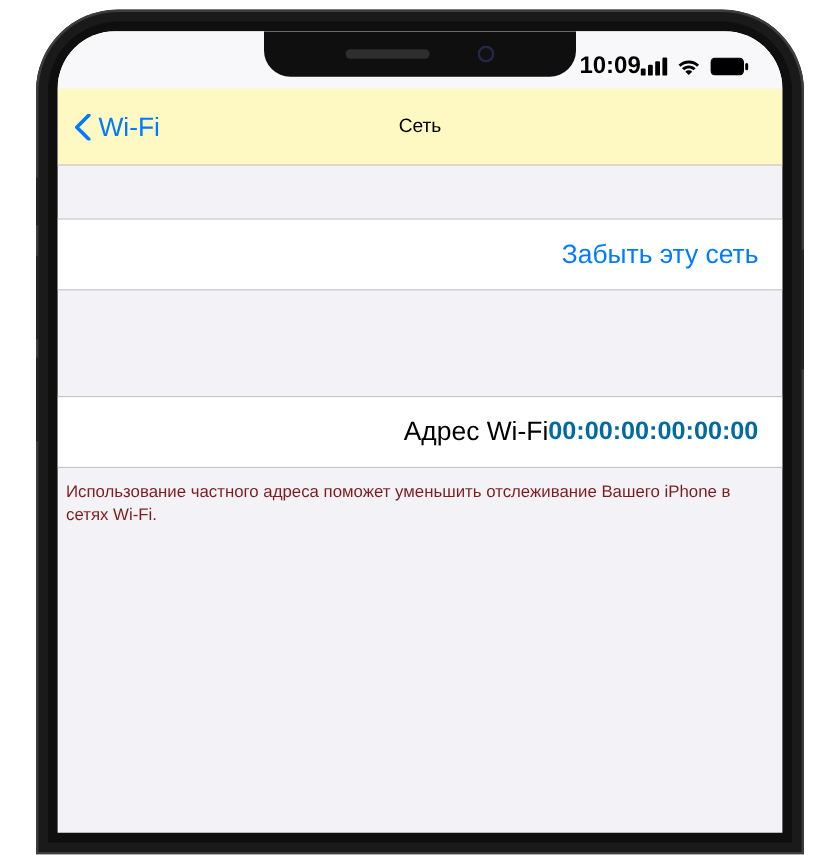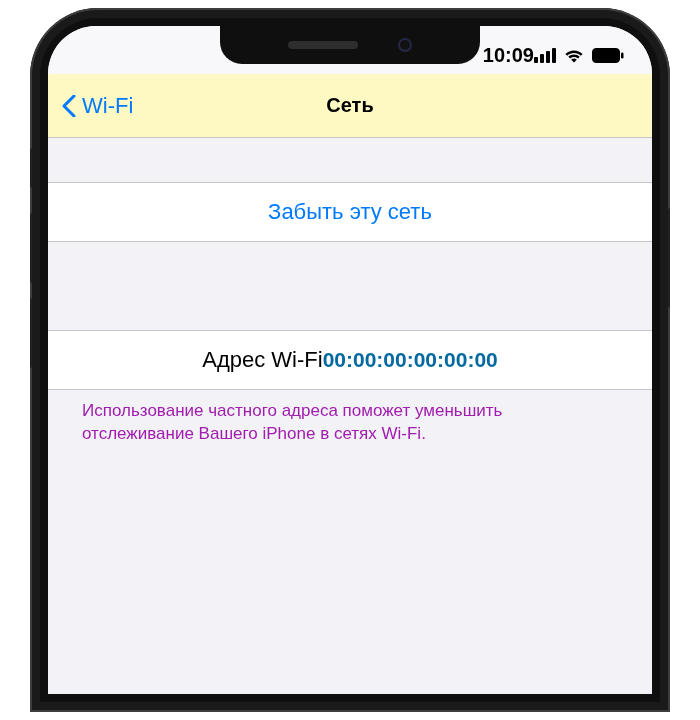--- a/index.html
+++ b/index.html
@@ -106,36 +106,36 @@
       gap: 6px;
       color: #007aff;
       font-size: 22px;
       font-weight: 400;
       cursor: pointer;
     }
     .nav-title {
       position: absolute;
       left: 50%;
       transform: translateX(-50%);
-      font-size: 20px;
-      font-weight: 700;
+      font-size: 16px;
+      font-weight: 400;
       color: #000;
     }
     .chevron-left {
       width: 14px; height: 22px;
     }
 
     .section-spacer { height: 44px; }
 
     .group { background: #fff; border-top: 1px solid #c6c6c8; border-bottom: 1px solid #c6c6c8; }
     .row {
       min-height: 58px;
       display: flex;
       align-items: center;
-      justify-content: center;
+      justify-content: flex-end;
       padding: 0 20px;
       font-size: 22px;
       color: #000;
     }
     .row + .row { border-top: 4px solid #be185d; margin-left: 20px; padding-left: 0; }
     .row-link { color: #007aff; }
     .row-value { color: #0369a1; font-size: 21px; font-weight: bold; }
 
     .switch {
       width: 64px; height: 38px;
@@ -147,23 +147,23 @@
       content: "";
       position: absolute;
       width: 34px; height: 34px;
       background: #fff;
       border-radius: 50%;
       top: 2px; right: 2px;
       box-shadow: 0 1px 3px rgba(0,0,0,0.25);
     }
 
     .footer-text {
-      padding: 10px 34px 0;
-      font-size: 17px;
-      color: #a21caf;
+      padding: 10px 7px 0;
+      font-size: 14px;
+      color: #7f1d1d;
       line-height: 1.35;
     }
   </style>
 </head>
 <body>
 
 <div class="phone-frame">
   <div class="sb-left-1 side-button"></div>
   <div class="sb-left-2 side-button"></div>
   <div class="sb-left-3 side-button"></div>

